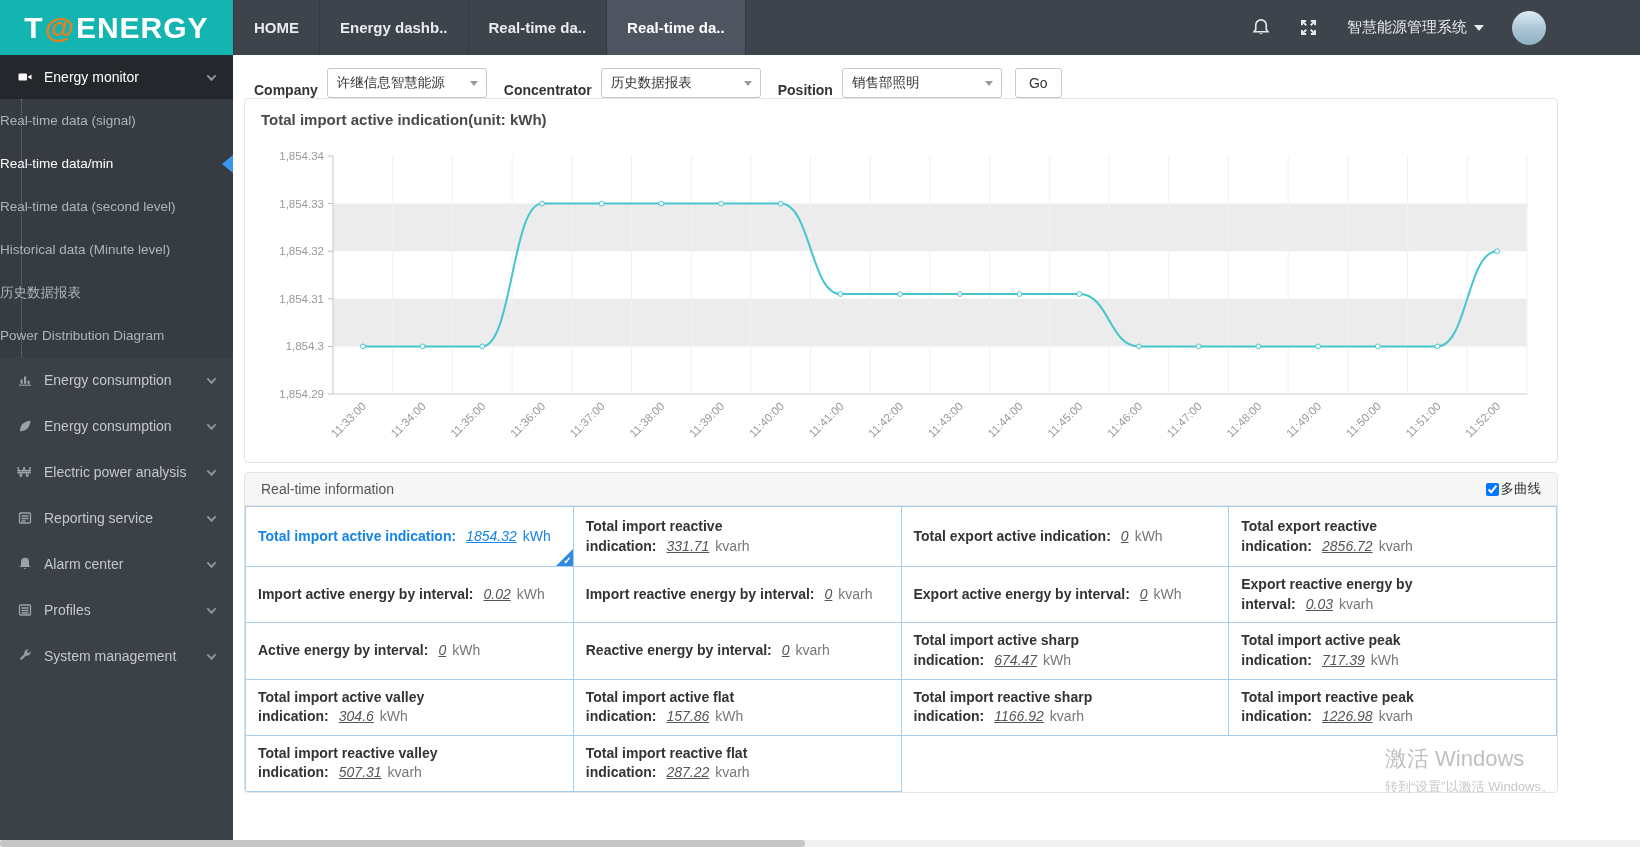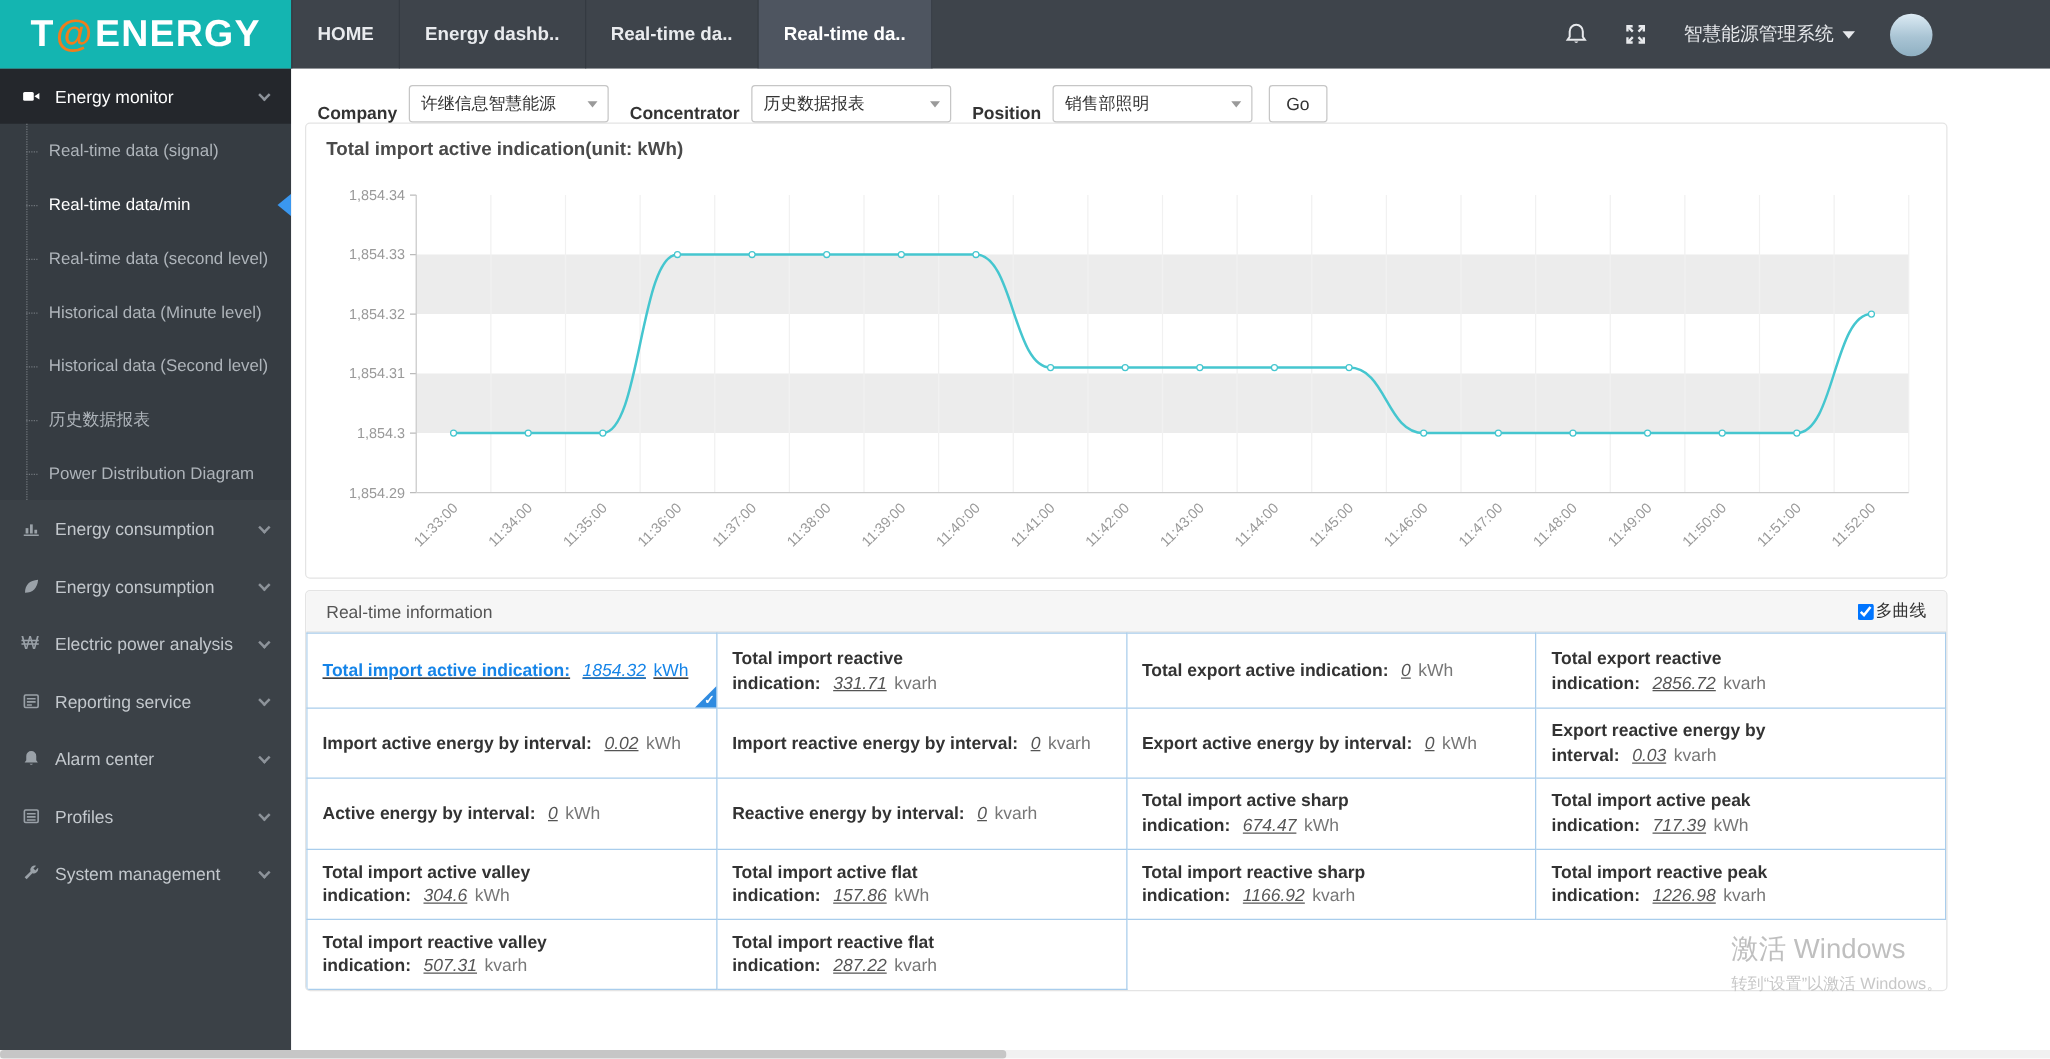--- a/index.html
+++ b/index.html
@@ -25,21 +25,21 @@
   .side-item { position:relative; display:flex; align-items:center; height:46px; padding-left:17px; color:#c3c8cd; font-size:14px; cursor:pointer; }
   .side-item .si-icon { width:16px; height:16px; margin-right:11px; color:#9aa1a8; flex:0 0 16px; display:inline-flex; }
   .side-item .si-label { flex:1; }
   .side-item .chev { margin-right:18px; }
   .chev { display:inline-block; width:7px; height:7px; border-right:2px solid #8d939a; border-bottom:2px solid #8d939a; transform:rotate(45deg) translate(-1px,-1px); }
   .side-item.active { background:#24272c; color:#fff; height:44px; }
   .side-item.active .si-icon { color:#fff; }
   .icon-text { font-size:15px; line-height:16px; width:16px; text-align:center; }
   .submenu { position:relative; background:rgba(0,0,0,.07); }
   .submenu::before { content:""; position:absolute; left:21px; top:0; bottom:0; border-left:1px dotted #70767c; }
-  .sub-item { position:relative; display:flex; align-items:center; height:43px; padding-left:39px; color:#aeb4ba; font-size:13.5px; cursor:pointer; }
+  .sub-item { position:relative; display:flex; align-items:center; height:43px; color:#aeb4ba; font-size:13.5px; cursor:pointer; }
   .sub-item::before { content:""; position:absolute; left:21px; top:50%; width:9px; border-top:1px dotted #70767c; }
   .sub-item.active { color:#fff; }
   .sub-item.active::after { content:""; position:absolute; right:0; top:50%; margin-top:-9px; border-top:9px solid transparent; border-bottom:9px solid transparent; border-right:11px solid #3a97ef; }
 
   
   .main { position:absolute; left:233px; top:55px; right:0; bottom:7px; background:#fff; overflow:hidden; }
   .filters { display:flex; align-items:flex-end; height:43px; padding-left:13px; gap:9px; }
   .f-label { font-weight:bold; color:#333; font-size:14px; margin-left:8px; }
   .select { position:relative; width:160px; height:30px; border:1px solid #c6c6c6; border-radius:3px; background:#fff; display:flex; align-items:center; padding:0 22px 0 9px; font-size:13.5px; color:#333; cursor:pointer; }
   .select .sel-caret { position:absolute; right:8px; top:12px; width:0; height:0; border-left:4.5px solid transparent; border-right:4.5px solid transparent; border-top:5.5px solid #9a9a9a; }
@@ -57,21 +57,21 @@
   .rt-title { font-size:14px; color:#555; }
   .multi-curve { display:flex; align-items:center; font-size:13.5px; color:#333; cursor:pointer; }
   .multi-curve input { margin-right:2px; }
   .rt-table { width:100%; border-collapse:collapse; table-layout:fixed; }
   .rt-table td { border:1px solid #a9cdec; padding:8px 12px; font-size:14px; vertical-align:middle; line-height:1.4; }
   .rt-table tr:first-child td { padding-top:10px; padding-bottom:10px; }
   .rt-table td.no-border { border:none; }
   .m-label { font-weight:bold; color:#333; margin-right:10px; }
   .m-value { font-style:italic; text-decoration:underline; color:#555; margin-right:6px; cursor:pointer; }
   .m-unit { color:#777; }
-  td.selected { position:relative;text-decoration:underline; }
+  td.selected { position:relative; }
   td.selected .m-label, td.selected .m-value, td.selected .m-unit { color:#1584e8; }
   .corner { position:absolute; right:0; bottom:0; width:0; height:0; border-left:17px solid transparent; border-bottom:17px solid #2f8be0; }
   .corner-check { position:absolute; right:1px; bottom:-2px; color:#fff; font-size:10px; font-weight:bold; }
 
   .wm { position:absolute; right:86px; bottom:44px; color:#bfbfbf; }
   .wm-1 { font-size:22px; }
   .wm-2 { font-size:13px; margin-top:4px; color:#c7c7c7; }
 
   .hscroll { position:absolute; left:0; right:0; bottom:0; height:7px; background:#f1f1f1; }
   .hthumb { position:absolute; left:0; top:0; bottom:0; width:805px; background:#c6c6c6; border-radius:3px; }
@@ -133,23 +133,20 @@
           <span>Real-time data (signal)</span>
         </div>
       <div class="sub-item active">
           <span>Real-time data/min</span>
         </div>
       <div class="sub-item">
           <span>Real-time data (second level)</span>
         </div>
       <div class="sub-item">
           <span>Historical data (Minute level)</span>
-        </div>
-      <div class="sub-item">
-          <span>Historical data (Second level)</span>
         </div>
       <div class="sub-item">
           <span>历史数据报表</span>
         </div>
       <div class="sub-item">
           <span>Power Distribution Diagram</span>
         </div>
     </div>
     <div class="side-item">
       <span class="si-icon">

